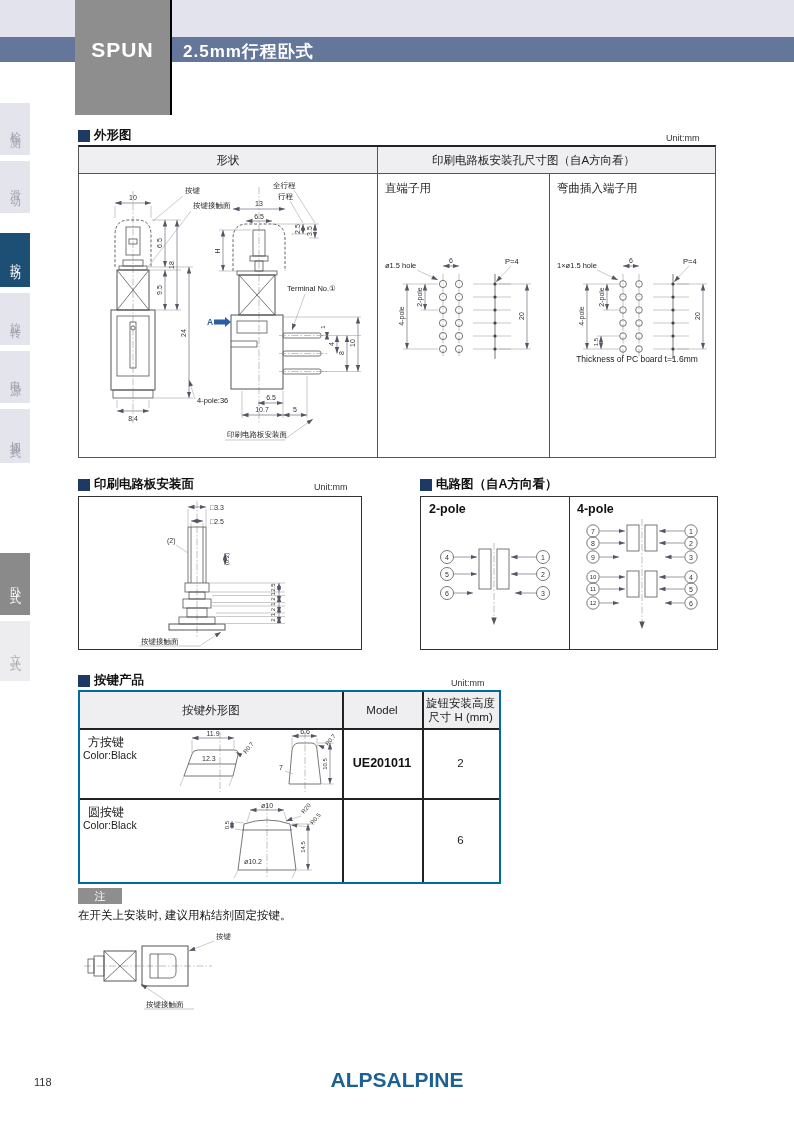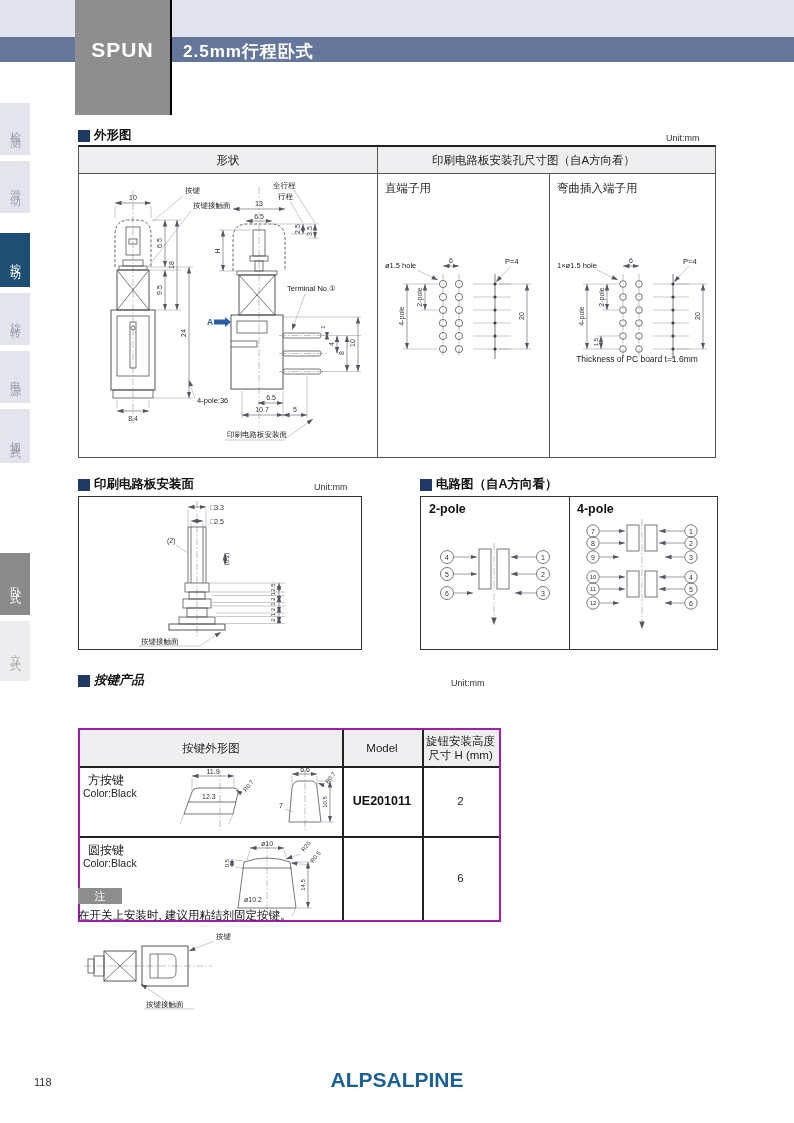--- a/index.html
+++ b/index.html
@@ -24,21 +24,21 @@
   .bullet{display:inline-block;width:12px;height:12px;background:#1e3a64;margin-right:4px;}
   .unit{font-size:9px;color:#333;font-weight:normal;}
   
   .otable{left:78px;top:145px;width:636px;height:310px;border:1px solid #555;border-top:2px solid #222;}
   .othead{position:absolute;left:0;top:0;width:100%;height:27px;background:#efeff1;border-bottom:1px solid #555;box-sizing:border-box;}
   .oth{position:absolute;top:0;height:27px;display:flex;align-items:center;justify-content:center;font-size:11.5px;color:#222;}
   .vline{position:absolute;width:1px;background:#555;}
   .sublabel{position:absolute;font-size:11.5px;color:#222;}
   .cbox{border:1.5px solid #333;}
   .pole-label{position:absolute;font-size:12.5px;font-weight:bold;color:#111;}
-  .btable{left:78px;top:728px;width:419px;height:190px;border:2px solid #a21caf;box-sizing:content-box;}
+  .btable{left:78px;top:690px;width:419px;height:190px;border:2px solid #0369a1;box-sizing:content-box;}
   .bhead{position:absolute;left:0;top:0;width:100%;height:36px;background:#efeff1;}
   .hline{position:absolute;left:0;width:100%;height:2px;background:#222;}
   .bvline{position:absolute;width:2px;background:#222;}
   .bth{position:absolute;top:0;height:36px;display:flex;align-items:center;justify-content:center;font-size:11.5px;color:#222;text-align:center;line-height:1.25;}
   .cellname{position:absolute;font-size:12px;color:#222;}
   .cellcolor{position:absolute;font-size:10.5px;color:#222;}
   .model{position:absolute;display:flex;align-items:center;justify-content:center;font-weight:bold;font-size:12.5px;color:#111;}
   .hval{position:absolute;display:flex;align-items:center;justify-content:center;font-size:11.5px;color:#222;}
   
   .note-badge{left:78px;top:888px;width:44px;height:16px;background:#8e8e8e;color:#fff;font-size:11px;display:flex;align-items:center;justify-content:center;}
@@ -488,21 +488,21 @@
       <text class="d6" x="24" y="94.3" text-anchor="middle">12</text>
       <text class="d" x="122" y="22.5" text-anchor="middle">1</text>
       <text class="d" x="122" y="34.5" text-anchor="middle">2</text>
       <text class="d" x="122" y="48.5" text-anchor="middle">3</text>
       <text class="d" x="122" y="68.5" text-anchor="middle">4</text>
       <text class="d" x="122" y="80.5" text-anchor="middle">5</text>
       <text class="d" x="122" y="94.5" text-anchor="middle">6</text>
     </svg>
   </div>
 
-  <div class="abs sec-head" style="left:78px;top:672px;font-style:italic;">
+  <div class="abs sec-head" style="left:78px;top:672px;">
     <span class="bullet"></span>
     <span>按键产品</span>
   </div>
   <div class="abs unit" style="left:451px;top:678px;">Unit:mm</div>
 
   <div class="abs btable">
     <div class="bhead"></div>
     <div class="hline" style="top:36px;"></div>
     <div class="hline" style="top:106px;"></div>
     <div class="bvline" style="left:262px;top:0;height:190px;"></div>

